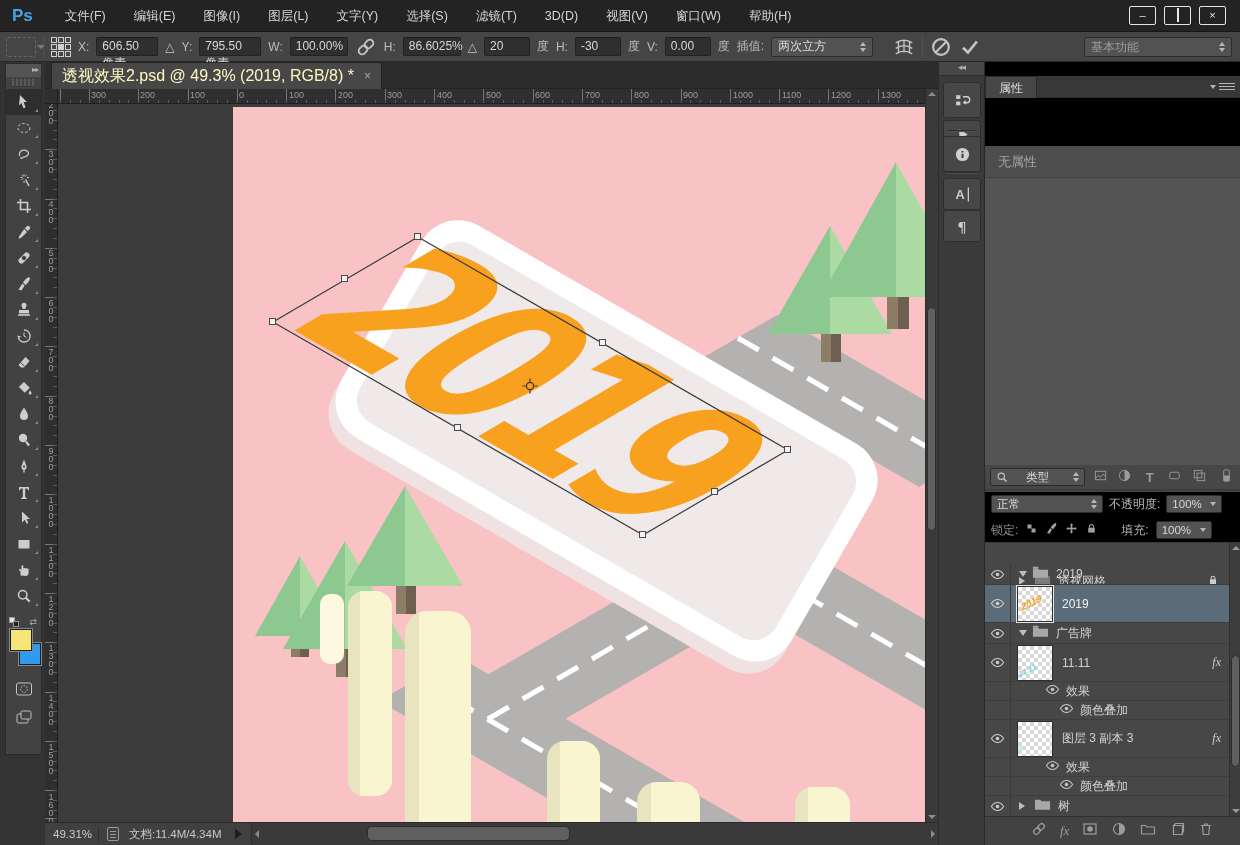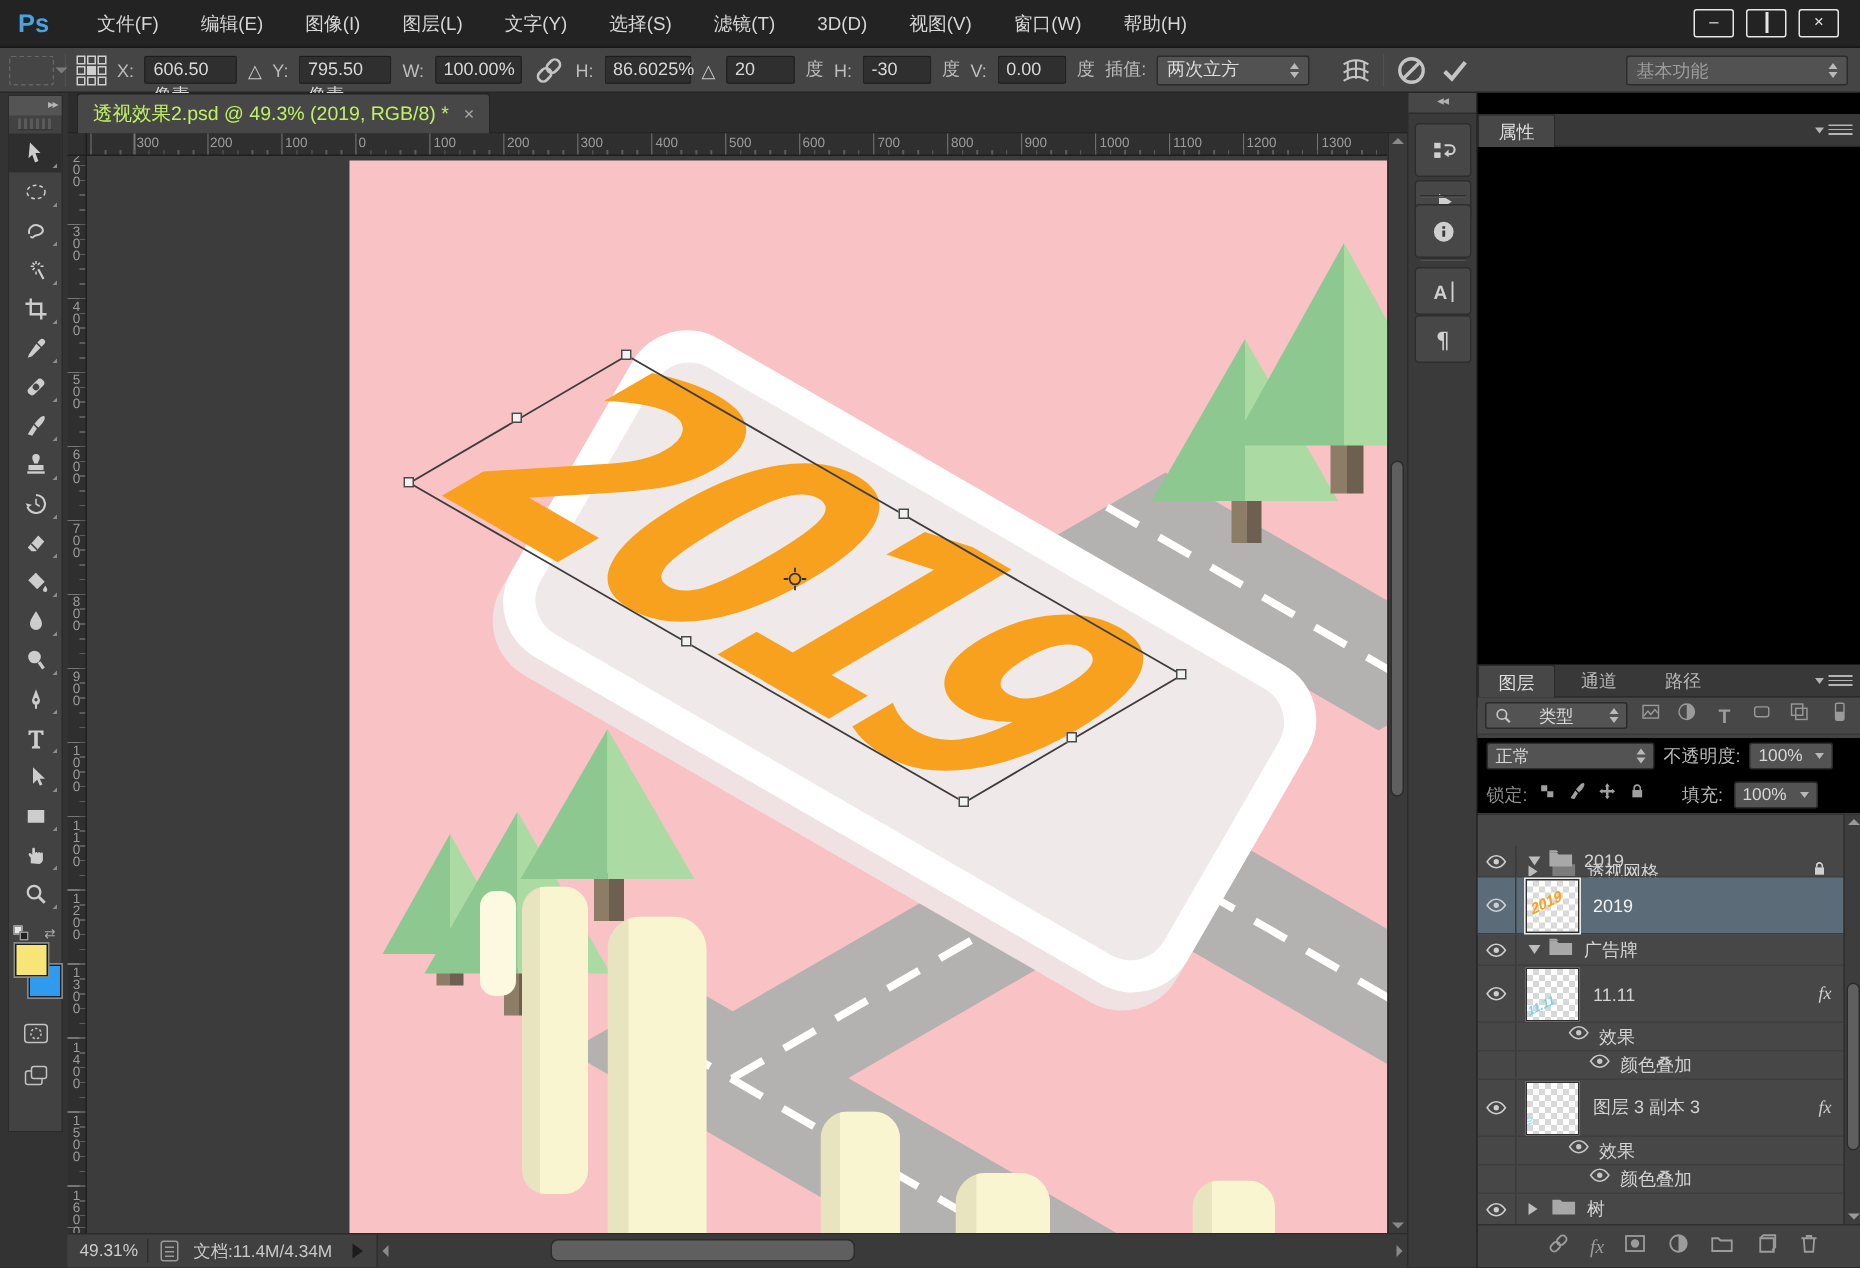--- a/index.html
+++ b/index.html
@@ -52,21 +52,21 @@
   #mini-swatch b { position:absolute; width:6px; height:6px; border:1px solid #999; }
   #mini-swatch b.w { left:0; top:0; background:#e8e8e8; }
   #mini-swatch b.k { left:4px; top:4px; background:#222; }
   #swap-arrow { position:absolute; right:4px; top:0; color:#aaa; font-size:9px; }
   .tool-extra { width:35px; height:24px; display:flex; align-items:center; justify-content:center; color:#c2c2c2; margin-top:4px; }
 
   
   #docarea { left:45px; top:62px; width:893px; height:783px; background:#3c3c3c; }
   #tabbar { left:0; top:0; width:893px; height:27px; background:#2c2c2c; border-bottom:1px solid #242424; }
   #doctab { position:absolute; left:6px; top:0; height:27px; background:#474747; border:1px solid #242424; border-bottom:none; border-radius:3px 3px 0 0; display:flex; align-items:center; padding:0 10px; gap:10px; }
-  #doctab-title { color:#bef264; font-size:13px;text-align:center; }
+  #doctab-title { color:#fef9c3; font-size:16px;text-align:center; }
   #doctab-close { color:#a8a8a8; font-size:12px; }
   #ruler-corner { left:0; top:27px; width:13px; height:15px; background:#2f2f2f; border-right:1px solid #1f1f1f; border-bottom:1px solid #1f1f1f; }
   #ruler-top { left:13px; top:27px; width:867px; height:15px; background:#2f2f2f; border-bottom:1px solid #1f1f1f; overflow:hidden;
     background-image:
       repeating-linear-gradient(90deg,#5c5c5c 0 1px,transparent 1px 9.86px),
       repeating-linear-gradient(90deg,#777 0 1px,transparent 1px 49.3px);
     background-size:100% 4px,100% 15px; background-position:31px 11px,31px 0; background-repeat:repeat-x; }
   .rt-label { position:absolute; top:1px; font-size:9px; color:#9c9c9c; padding-left:2px; }
   #ruler-left { left:0; top:42px; width:13px; height:718px; background:#2f2f2f; border-right:1px solid #1f1f1f; overflow:hidden;
     background-image:
@@ -620,33 +620,30 @@
         </svg>
       </div>
     </div>
 
   <div id="rightcol" class="abs">
 
     <div class="panel-header" style="top:14px">
       <span class="panel-tab active" style="left:0">属性</span>
       <span class="panel-menu"></span>
     </div>
+    <div id="props-content">
+      <div id="props-empty-strip">无属性</div>
+    </div>
     <div id="props-bottom">
       <span id="props-trash"><svg viewBox="0 0 16 16" fill="none" stroke="currentColor" stroke-width="1.2">
             <path d="M3 4.5h10M6.5 4.5V3h3v1.5M4.5 4.5l.7 9h5.6l.7-9"></path>
           </svg></span>
     </div>
 
     <div id="layers-panel">
-      <div class="panel-header" style="top:0">
-          <span class="panel-menu"></span>
-          <span class="panel-tab active" style="left: 0px;">图层</span>
-          <span class="panel-tab" style="left: 56px;">通道</span>
-          <span class="panel-tab" style="left: 112px;">路径</span>
-        </div>
       <div class="lp-row" id="lp-filter">
         <span class="combo" style="width:96px;justify-content:space-between">
           <svg width="12" height="12" viewBox="0 0 16 16">
               <circle cx="7" cy="7" r="4.2" fill="none" stroke="#c4c4c4" stroke-width="1.5"></circle>
               <path d="M10 10l4 4" stroke="#c4c4c4" stroke-width="2"></path>
             </svg>
           <span>类型</span>
           <span class="spin">
               <i class="up"></i>
               <i class="dn"></i>

